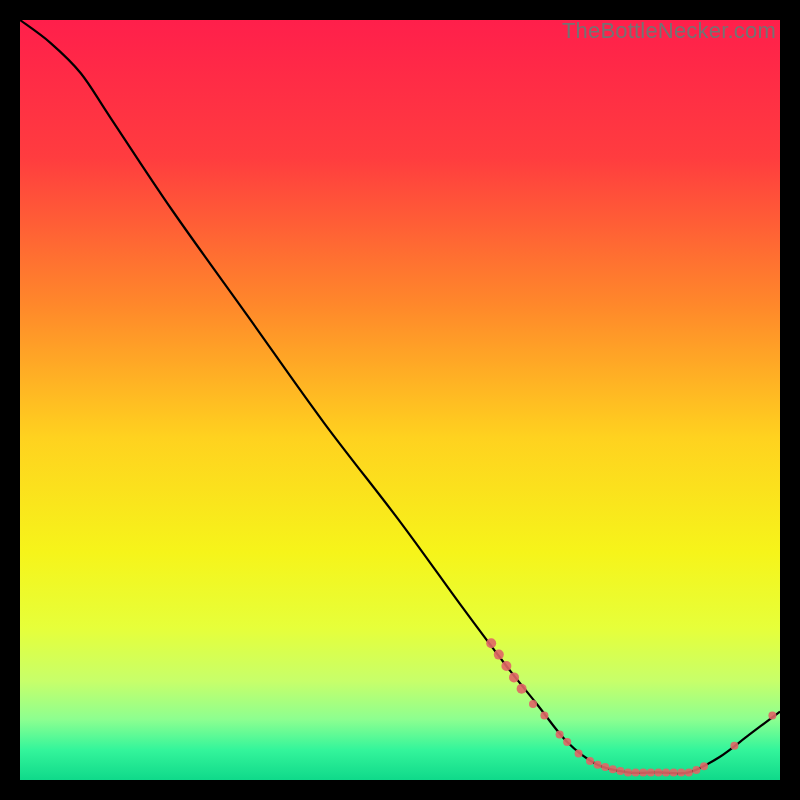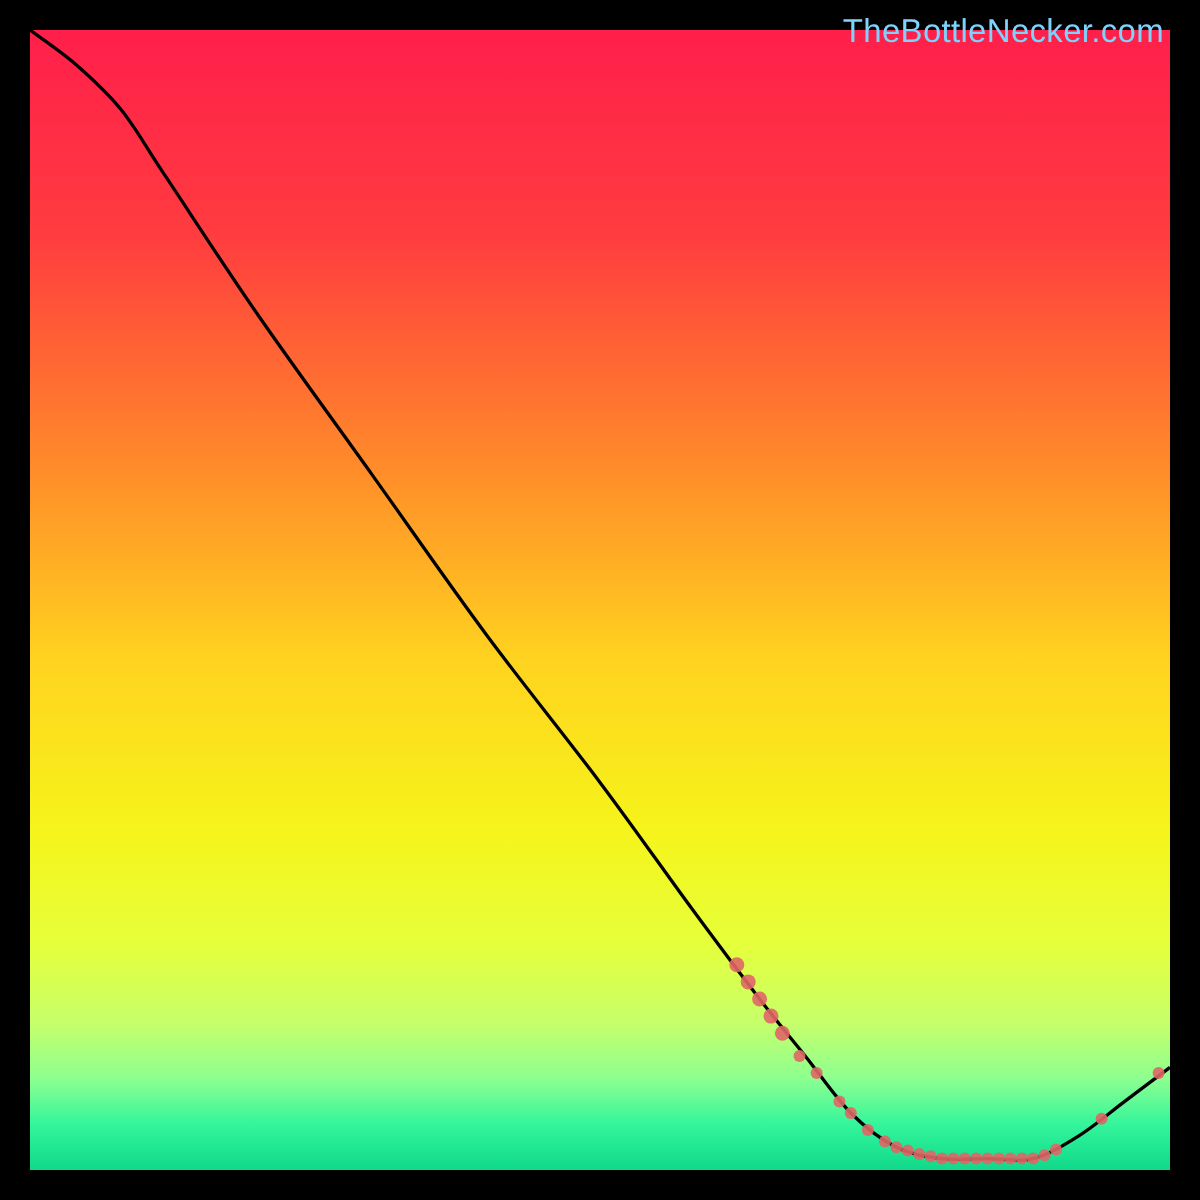--- a/index.html
+++ b/index.html
@@ -14,23 +14,23 @@
   .frame {
     position: absolute;
     left: 20px;
     top: 20px;
     width: 760px;
     height: 760px;
     background: #000;
   }
   .watermark {
     position: absolute;
-    top: 8px;
+    top: 18px;
     right: 24px;
-    color: #7dd3fc;
+    color: #737373;
     font-size: 22px;
     letter-spacing: 0.2px;
     z-index: 30;
   }
   svg {
     display: block;
   }
 </style>
 </head>
 <body>

